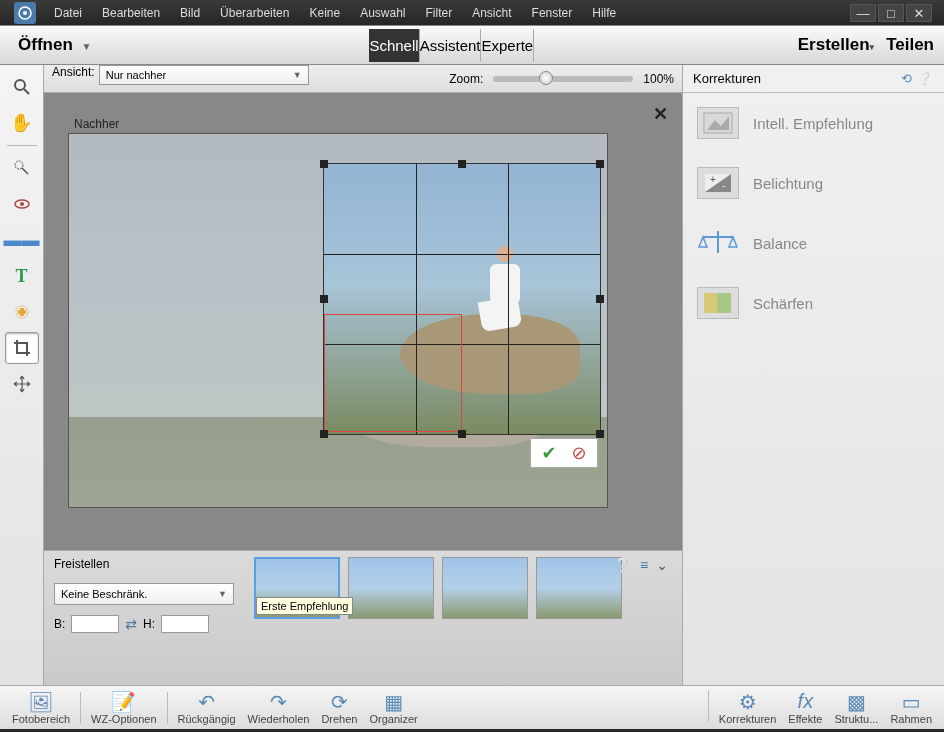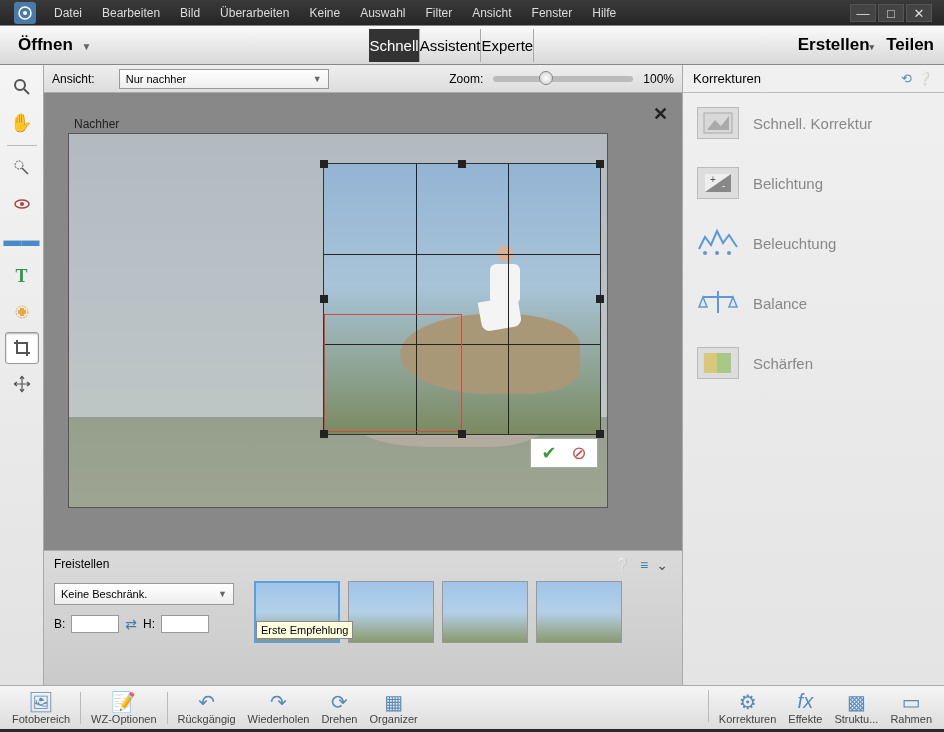--- a/index.html
+++ b/index.html
@@ -26,21 +26,21 @@
 .main { display: flex; height: 620px; }
 
 
 .toolbar { width: 44px; background: linear-gradient(#f4f4f4, #e2e2e2); border-right: 1px solid #aaa; display: flex; flex-direction: column; align-items: center; padding-top: 6px; gap: 4px; }
 .tool { width: 34px; height: 32px; display: flex; align-items: center; justify-content: center; cursor: pointer; border-radius: 3px; font-size: 18px; color: #555; }
 .tool.selected { background: #fff; border: 1px solid #999; box-shadow: inset 0 1px 2px rgba(0,0,0,0.3); }
 .tool-sep { width: 30px; height: 1px; background: #bbb; margin: 2px 0; }
 
 
 .center { flex: 1; display: flex; flex-direction: column; background: #d8d8d8; }
-.view-opts { height: 28px; background: linear-gradient(#eee, #ddd); border-bottom: 1px solid #aaa; display: flex; align-items: center; padding: 0 8px; font-size: 12px; gap: 24px; }
+.view-opts { height: 28px; background: linear-gradient(#eee, #ddd); border-bottom: 1px solid #aaa; display: flex; padding: 0 8px; font-size: 12px; gap: 4px; }
 .view-select { width: 210px; height: 20px; background: linear-gradient(#fff, #eee); border: 1px solid #999; padding: 0 6px; font-size: 11px; display: flex; align-items: center; justify-content: space-between; cursor: pointer; }
 .zoom-group { margin-left: auto; display: flex; align-items: center; gap: 10px; }
 .zoom-slider { width: 140px; height: 6px; background: #bbb; border-radius: 3px; position: relative; }
 .zoom-thumb { width: 14px; height: 14px; background: radial-gradient(#fff, #ccc); border: 1px solid #888; border-radius: 50%; position: absolute; top: -5px; left: 46px; }
 
 
 .canvas-wrap { flex: 1; background: #888; position: relative; padding: 18px 18px 0 18px; }
 .close-x { position: absolute; top: 10px; right: 14px; font-size: 18px; font-weight: bold; cursor: pointer; color: #222; }
 .canvas-label { position: absolute; top: 24px; left: 30px; font-size: 12px; color: #222; }
 .image-frame { position: absolute; top: 40px; left: 24px; width: 540px; height: 375px; background: #8a9aa0; border: 1px solid #555; overflow: hidden; }
@@ -70,21 +70,21 @@
 .suggest { height: 135px; background: linear-gradient(#dadada, #cacaca); border-top: 1px solid #aaa; display: flex; padding: 6px 10px; gap: 10px; position: relative; }
 .crop-opts { width: 190px; font-size: 12px; }
 .crop-opts h4 { font-weight: normal; margin-bottom: 12px; }
 .aspect-select { width: 180px; height: 22px; background: linear-gradient(#fff, #eee); border: 1px solid #999; padding: 0 6px; font-size: 11px; display: flex; align-items: center; justify-content: space-between; cursor: pointer; }
 .dim-row { display: flex; align-items: center; gap: 6px; margin-top: 10px; font-size: 12px; }
 .dim-input { width: 48px; height: 18px; border: 1px solid #999; background: #fff; }
 .swap-icon { color: #4a7ba8; font-size: 14px; }
 .sugg-area { flex: 1; }
 .sugg-area h4 { font-size: 12px; font-weight: normal; margin-bottom: 6px; }
 .thumbs { display: flex; gap: 8px; }
-.thumb { width: 86px; height: 62px; border: 1px solid #999; background: linear-gradient(#a0c4e8 0%, #b4d0e8 50%, #8a9a70 100%); cursor: pointer; position: relative; margin-top: 24px; }
+.thumb { width: 86px; height: 62px; border: 1px solid #999; background: linear-gradient(#a0c4e8 0%, #b4d0e8 50%, #8a9a70 100%); cursor: pointer; position: relative; }
 .thumb.sel { border: 2px solid #5aa0e0; }
 .tooltip { position: absolute; top: 38px; left: 0; background: #ffffe0; border: 1px solid #888; padding: 2px 4px; font-size: 11px; white-space: nowrap; z-index: 10; }
 .sugg-icons { position: absolute; right: 14px; top: 6px; display: flex; gap: 8px; font-size: 14px; color: #555; }
 
 
 .right-panel { width: 262px; background: linear-gradient(#f0f0f0, #e4e4e4); border-left: 1px solid #aaa; display: flex; flex-direction: column; }
 .rp-header { height: 28px; display: flex; align-items: center; padding: 0 10px; font-size: 13px; border-bottom: 1px solid #bbb; }
 .rp-header-icons { margin-left: auto; display: flex; gap: 6px; color: #5a8ab8; }
 .rp-item { display: flex; align-items: center; gap: 14px; padding: 14px 14px; cursor: pointer; }
 .rp-icon { width: 42px; height: 32px; background: #ddd; border: 1px solid #bbb; display: flex; align-items: center; justify-content: center; font-size: 18px; }
@@ -286,47 +286,36 @@
         <span>❔</span>
       </div>
     </div>
     <div class="rp-item">
       <div class="rp-icon">
           <svg width="30" height="22" viewBox="0 0 30 22">
             <rect x="1" y="1" width="28" height="20" fill="#d8d8d8" stroke="#aaa"></rect>
             <polygon points="4,18 12,8 18,14 26,4 26,18" fill="#aaa"></polygon>
           </svg>
         </div>
-      <div class="rp-label">Schnell. Korrektur</div>
+      <div class="rp-label">Intell. Empfehlung</div>
     </div>
     <div class="rp-item">
       <div class="rp-icon">
           <svg width="30" height="22" viewBox="0 0 30 22">
             <rect x="2" y="2" width="26" height="18" fill="#888"></rect>
             <polygon points="2,2 28,2 2,20" fill="#eee"></polygon>
             <text x="7" y="11" font-size="10" fill="#555">+</text>
             <text x="19" y="17" font-size="10" fill="#eee">-</text>
           </svg>
         </div>
       <div class="rp-label">Belichtung</div>
     </div>
     <div class="rp-item">
       <div class="rp-icon" style="border:none;background:none">
           <svg width="42" height="32" viewBox="0 0 42 32">
-            <polyline points="2,22 8,10 14,18 20,4 26,16 32,8 40,20" fill="none" stroke="#5a9ad8" stroke-width="2"></polyline>
-            <circle cx="8" cy="26" r="2" fill="#5a9ad8"></circle>
-            <circle cx="20" cy="26" r="2" fill="#5a9ad8"></circle>
-            <circle cx="32" cy="26" r="2" fill="#5a9ad8"></circle>
-          </svg>
-        </div>
-      <div class="rp-label">Beleuchtung</div>
-    </div>
-    <div class="rp-item">
-      <div class="rp-icon" style="border:none;background:none">
-          <svg width="42" height="32" viewBox="0 0 42 32">
             <line x1="21" y1="4" x2="21" y2="26" stroke="#5a9ad8" stroke-width="2"></line>
             <line x1="6" y1="10" x2="36" y2="10" stroke="#5a9ad8" stroke-width="2"></line>
             <path d="M6 10 L2 20 L10 20 Z" fill="none" stroke="#5a9ad8" stroke-width="1.5"></path>
             <path d="M36 10 L32 20 L40 20 Z" fill="none" stroke="#5a9ad8" stroke-width="1.5"></path>
           </svg>
         </div>
       <div class="rp-label">Balance</div>
     </div>
     <div class="rp-item">
       <div class="rp-icon">

